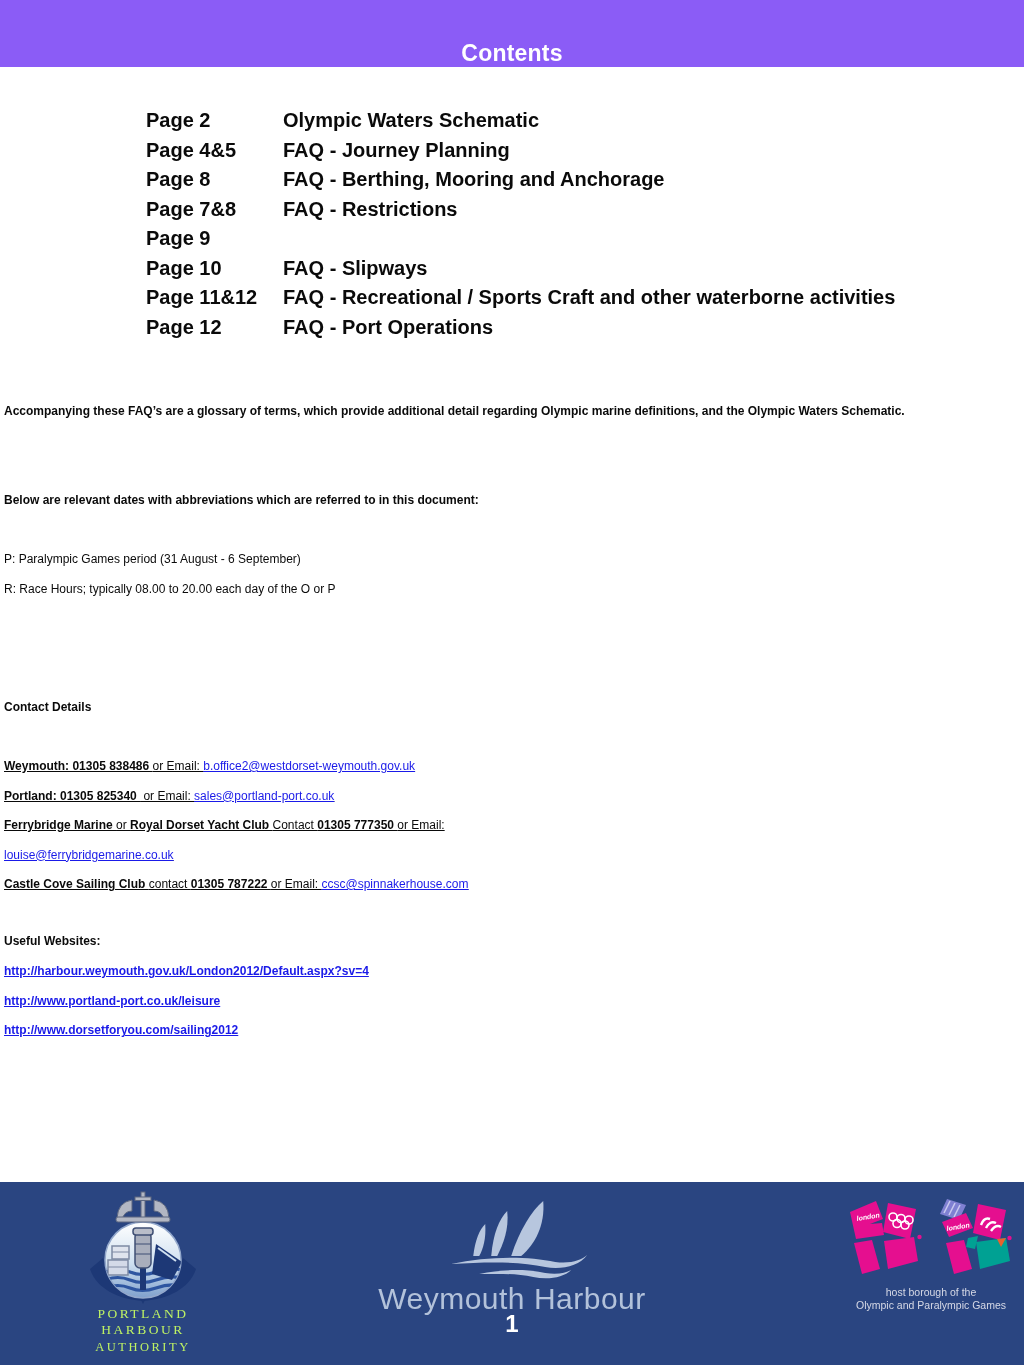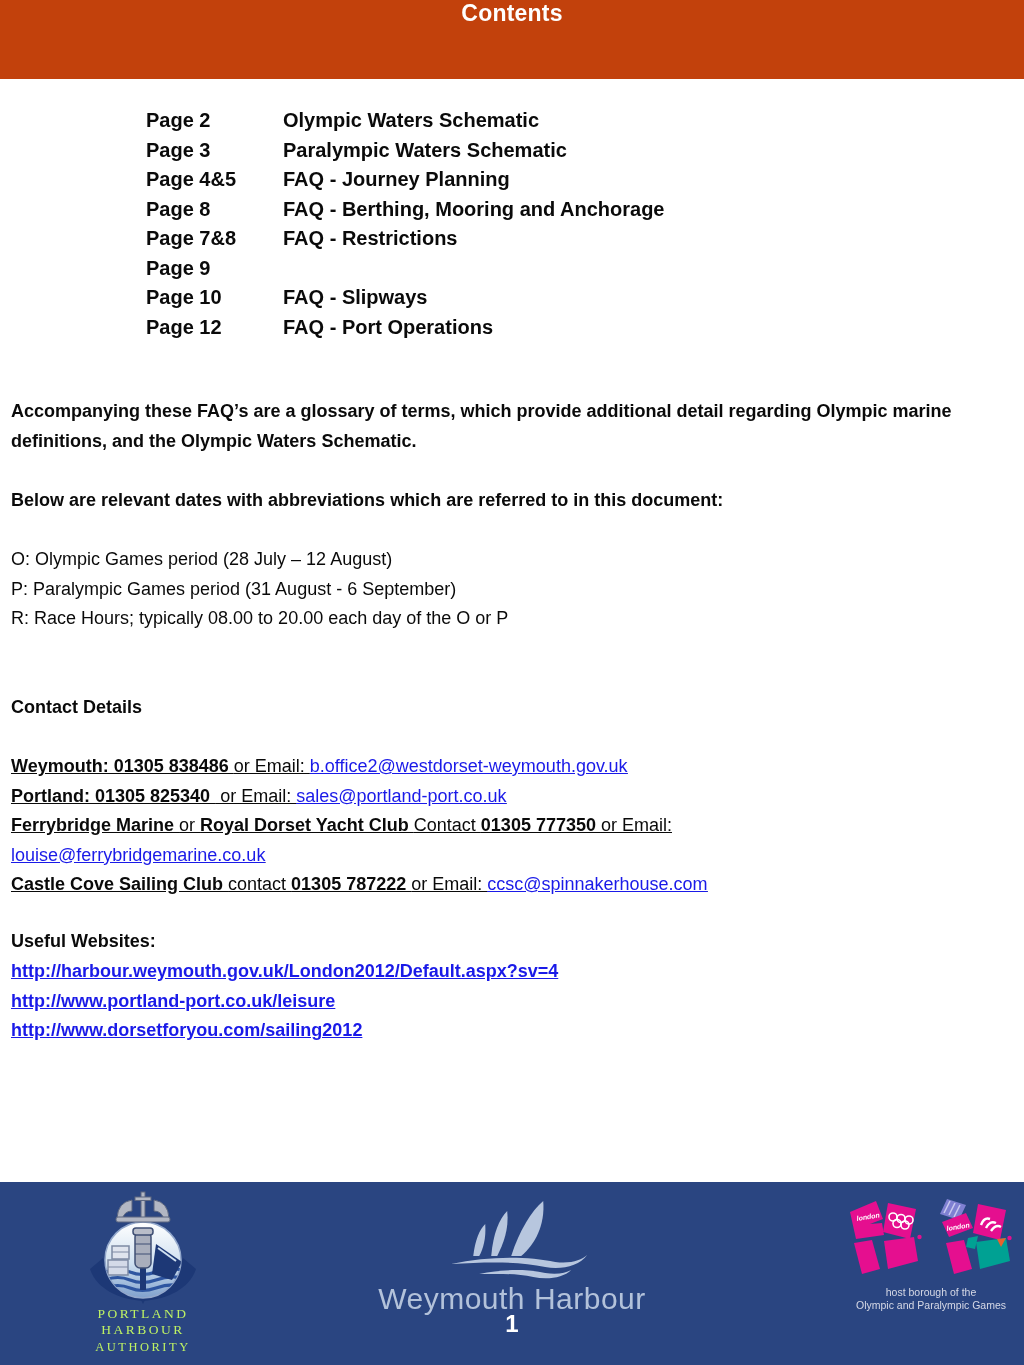--- a/index.html
+++ b/index.html
@@ -3,32 +3,32 @@
 <meta charset="utf-8">
 <style>
   html,body { margin:0; padding:0; background:#e8e8e8; }
   .page {
     position:relative; width:1024px; height:1365px; background:#ffffff;
     font-family:"Liberation Sans", sans-serif; color:#0a0a0a; overflow:hidden;
     margin:0 auto;
   }
   
   .header-bar {
-    position:absolute; top:0; left:0; width:100%; height:79px;
-    background:#c2410c; display:flex; align-items:flex-start; justify-content:center;
+    position:absolute; top:0; left:0; width:100%; height:67px;
+    background:#8b5cf6; display:flex; align-items:flex-end; justify-content:center;
   }
   .header-title { color:#ffffff; font-size:23px; font-weight:bold; letter-spacing:0.2px; }
 
   
   .toc { position:absolute; top:106px; left:146px; font-size:20px; font-weight:bold; }
   .toc-row { display:flex; height:29.5px; align-items:center; white-space:nowrap; }
   .toc-page { flex:0 0 137px; }
 
   
-  .para { position:absolute; left:11px; width:975px; font-size:18px; line-height:29.5px; }
+  .para { position:absolute; left:4px; width:975px; font-size:12px; line-height:29.5px; }
   .bold { font-weight:bold; }
   .p-glossary   { top:397px; font-weight:bold; }
   .p-dates      { top:486px; font-weight:bold; }
   .abbrevs      { top:545px; font-weight:normal; }
   .contact-head { top:693px; font-weight:bold; }
   .contact-lines{ top:752px; }
   .websites     { top:927px; }
   .contact-line { white-space:pre-wrap; line-height:29.5px;text-decoration:underline; }
   .abbrev-line  { line-height:29.5px; }
   .lnk { color:#1a1ae8; text-decoration:underline; cursor:pointer; }
@@ -57,54 +57,53 @@
   <div class="header-bar">
     <span class="header-title">Contents</span>
   </div>
 
   <div class="toc">
       <div class="toc-row">
         <span class="toc-page">Page 2</span>
         <span>Olympic Waters Schematic</span>
       </div>
       <div class="toc-row">
-        <span class="toc-page">Page 3</span>
-        <span>Paralympic Waters Schematic</span>
-      </div>
-      <div class="toc-row">
         <span class="toc-page">Page 4&amp;5</span>
         <span>FAQ - Journey Planning</span>
       </div>
       <div class="toc-row">
         <span class="toc-page">Page 8</span>
         <span>FAQ - Berthing, Mooring and Anchorage</span>
       </div>
       <div class="toc-row">
         <span class="toc-page">Page 7&amp;8</span>
         <span>FAQ - Restrictions</span>
       </div>
       <div class="toc-row">
         <span class="toc-page">Page 9</span>
       </div>
       <div class="toc-row">
         <span class="toc-page">Page 10</span>
         <span>FAQ - Slipways</span>
       </div>
       <div class="toc-row">
+        <span class="toc-page">Page 11&amp;12</span>
+        <span>FAQ - Recreational / Sports Craft and other waterborne activities</span>
+      </div>
+      <div class="toc-row">
         <span class="toc-page">Page 12</span>
         <span>FAQ - Port Operations</span>
       </div>
     </div>
 
   <div class="para p-glossary">Accompanying these FAQ’s are a glossary of terms, which provide additional detail regarding Olympic marine definitions, and the Olympic Waters Schematic.</div>
 
   <div class="para p-dates">Below are relevant dates with abbreviations which are referred to in this document:</div>
 
   <div class="para abbrevs">
-      <div class="abbrev-line">O: Olympic Games period (28 July – 12 August)</div>
       <div class="abbrev-line">P: Paralympic Games period (31 August - 6 September)</div>
       <div class="abbrev-line">R: Race Hours; typically 08.00 to 20.00 each day of the O or P</div>
     </div>
 
   <div class="para contact-head">Contact Details</div>
 
   <div class="para contact-lines">
       <div class="contact-line"><span class="bold">Weymouth: 01305 838486 </span><span>or Email: </span><a class="lnk" href="#">b.office2@westdorset-weymouth.gov.uk</a></div>
       <div class="contact-line"><span class="bold">Portland: 01305 825340 </span><span> or Email: </span><a class="lnk" href="#">sales@portland-port.co.uk</a></div>
       <div class="contact-line"><span class="bold">Ferrybridge Marine </span><span>or </span><span class="bold">Royal Dorset Yacht Club </span><span>Contact </span><span class="bold">01305 777350 </span><span>or Email:</span><br><a class="lnk" href="#">louise@ferrybridgemarine.co.uk</a></div>

